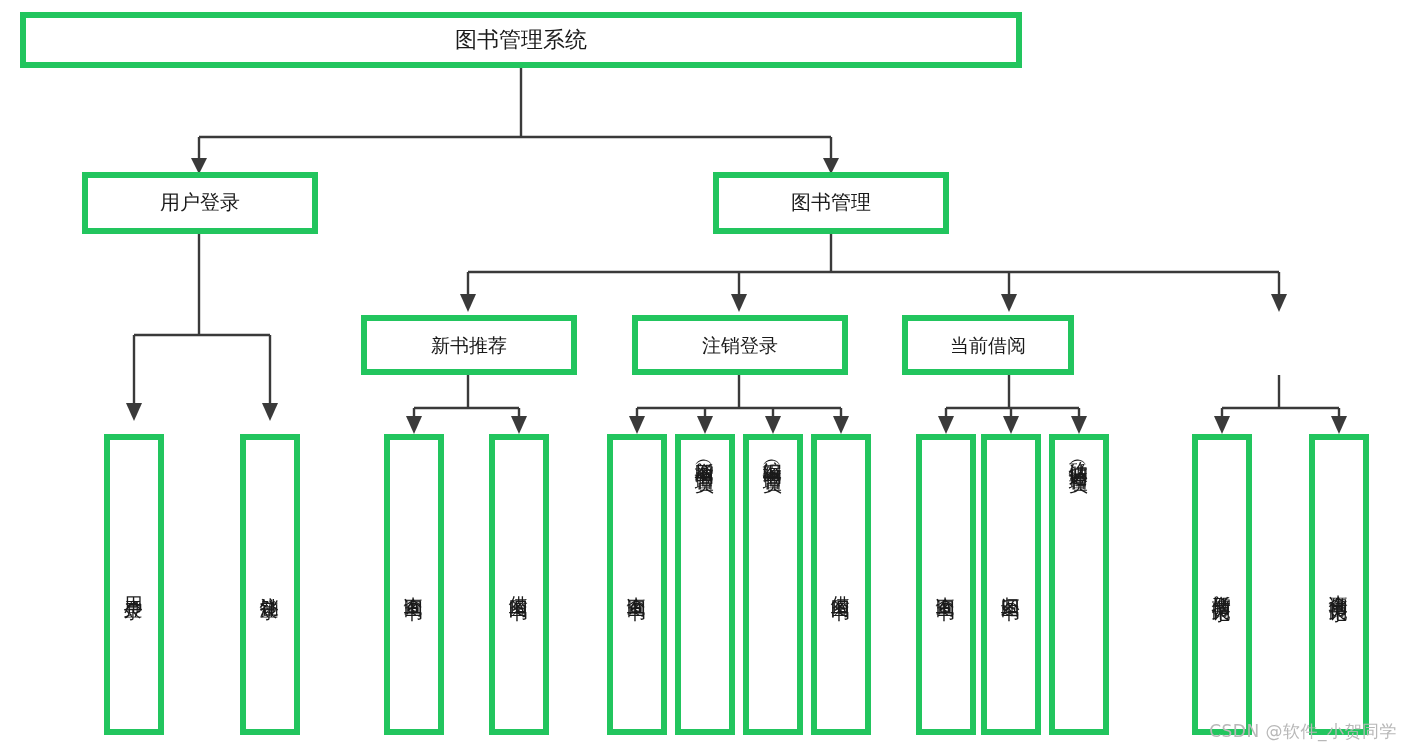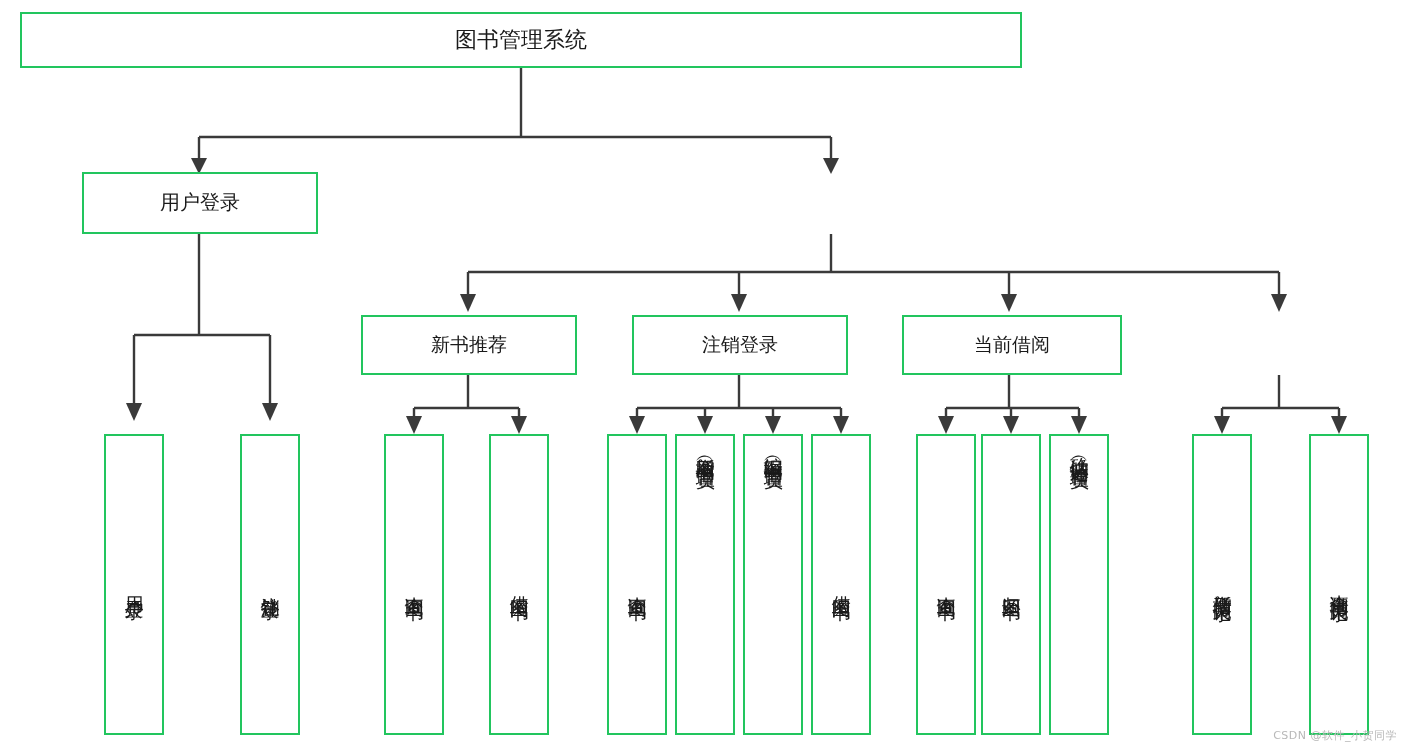--- a/index.html
+++ b/index.html
@@ -11,48 +11,47 @@
     overflow:hidden;
     position:relative;
   }
   #diagram{
     position:absolute;left:0;top:0;width:1405px;height:747px;
   }
   .node{
     position:absolute;
     box-sizing:border-box;
     background:#ffffff;
-    border:2px solid #22c55e;
+    border:6px solid #22c55e;
     display:flex;
     align-items:center;
     justify-content:center;
     color:#1a1a1a;
     line-height:1.18;
-    font-family:Liberation Serif, serif;
   }
   .node.root{ font-size:22px; }
   .node.lvl2{ font-size:20px; }
   .node.lvl3{ font-size:19px; }
   
   .node.leaf{
     font-size:19px;
     writing-mode:vertical-rl;
     text-orientation:upright;
     letter-spacing:2px;
     padding:6px 0;
     justify-content:center;
     align-items:center;
   }
   .node.leaf.tall-text{
     justify-content:flex-start;
   }
   .watermark{
     position:absolute;
     right:8px;bottom:4px;
-    font-size:11px;
+    font-size:17px;
     color:#b8b8b8;
     letter-spacing:0.5px;
     white-space:nowrap;
   }
   svg.lines{
     position:absolute;left:0;top:0;width:1405px;height:747px;
     pointer-events:none;
   }
   svg.lines path,svg.lines line{
     stroke:#3a3a3a;stroke-width:2.4;fill:none;
@@ -128,28 +127,31 @@
     <polygon points="1331,416 1347,416 1339,434"></polygon>
   </svg>
 
   <div class="node root" style="left:20px;top:12px;width:1002px;height:56px;">
     <span>图书管理系统</span>
   </div>
 
   <div class="node lvl2" style="left:82px;top:172px;width:236px;height:62px;">
     <span>用户登录</span>
   </div>
+  <div class="node lvl2" style="left:713px;top:172px;width:236px;height:62px;">
+    <span>图书管理</span>
+  </div>
 
   <div class="node lvl3" style="left:361px;top:315px;width:216px;height:60px;align-items:center;">
     <span>新书推荐</span>
   </div>
   <div class="node lvl3" style="left:632px;top:315px;width:216px;height:60px;">
     <span>注销登录</span>
   </div>
-  <div class="node lvl3" style="left:902px;top:315px;width:220px;height:60px;">
+  <div class="node lvl3" style="left:902px;top:315px;width:172px;height:60px;">
     <span>当前借阅</span>
   </div>
 
   <div class="node leaf" style="left:104px;top:434px;width:60px;height:301px;">
     <span>用户登录</span>
   </div>
   <div class="node leaf" style="left:240px;top:434px;width:60px;height:301px;">
     <span>注销登录</span>
   </div>
 

